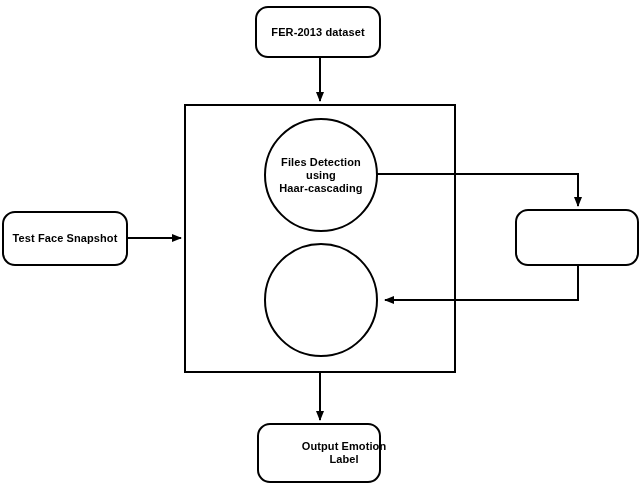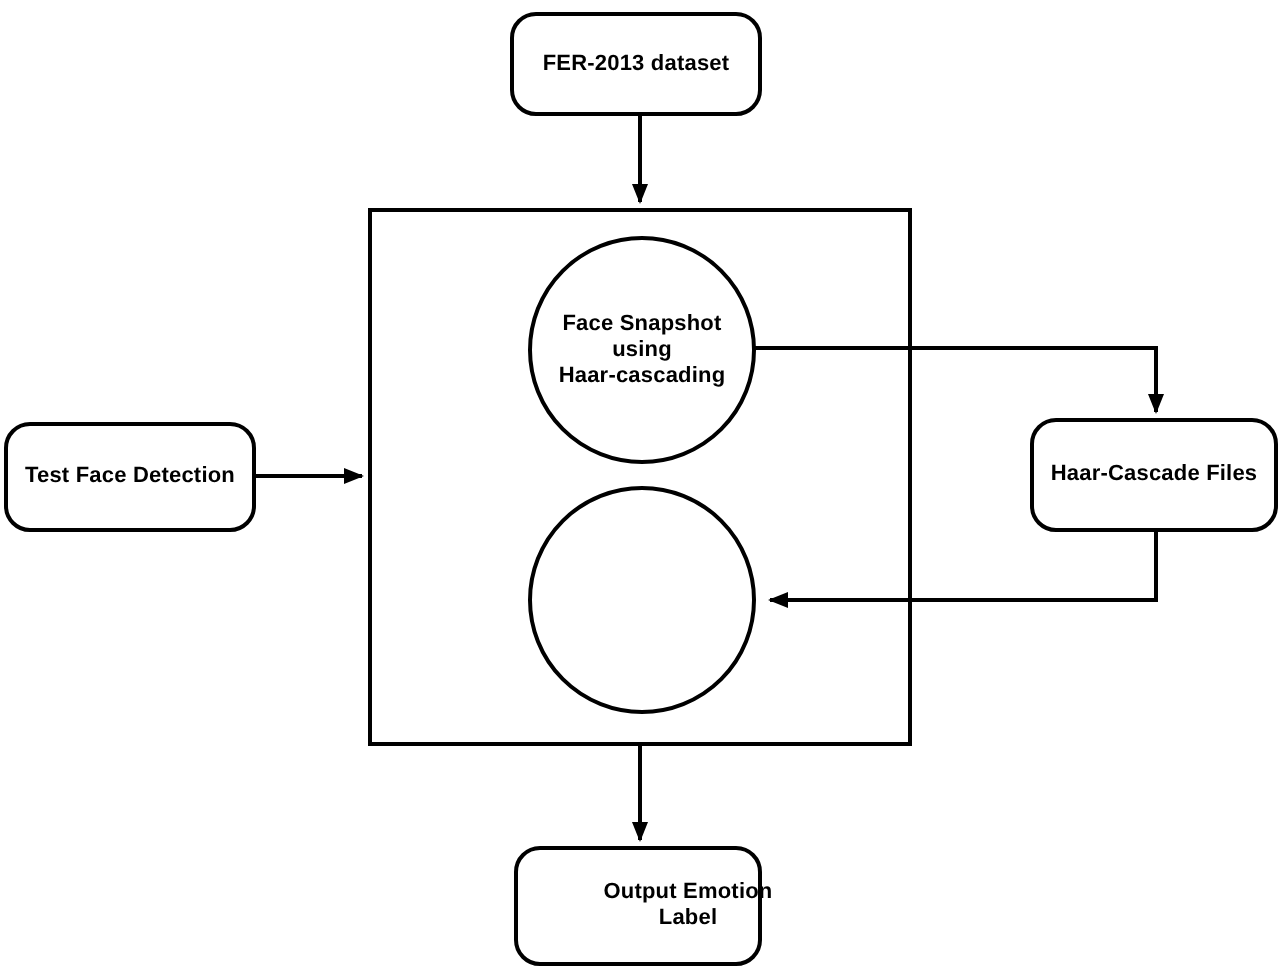--- a/index.html
+++ b/index.html
@@ -89,25 +89,24 @@
 
     <rect class="node-shape" x="258" y="424" width="122" height="58" rx="12" ry="12"></rect>
 
     <circle class="node-shape" cx="321" cy="175" r="56"></circle>
 
     <circle class="node-shape" cx="321" cy="300" r="56"></circle>
   </svg>
 
   <div class="node-label" style="left:256px; top:7px; width:124px; height:50px;">FER-2013 dataset</div>
 
-  <div class="node-label" style="left:3px; top:212px; width:124px; height:53px;">Test Face Detection</div>
+  <div class="node-label" style="left:3px; top:212px; width:124px; height:53px;">Test Face Snapshot</div>
 
-  <div class="node-label" style="left:516px; top:210px; width:122px; height:55px;">Haar-Cascade Files</div>
 
   <div class="node-label" style="left:258px; top:424px; width:122px; height:58px;padding-left:25px;">Output Emotion
 Label</div>
 
-  <div class="node-label" style="left:265px; top:119px; width:112px; height:112px;">Face Snapshot
+  <div class="node-label" style="left:265px; top:119px; width:112px; height:112px;">Files Detection
 using
 Haar-cascading</div>
 
 
 </div>
 
 </body></html>

